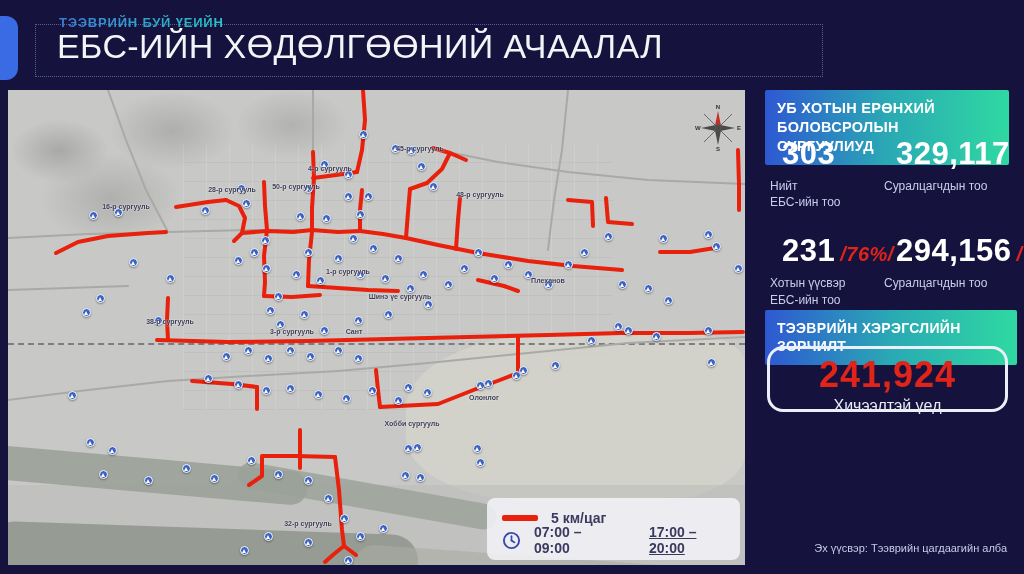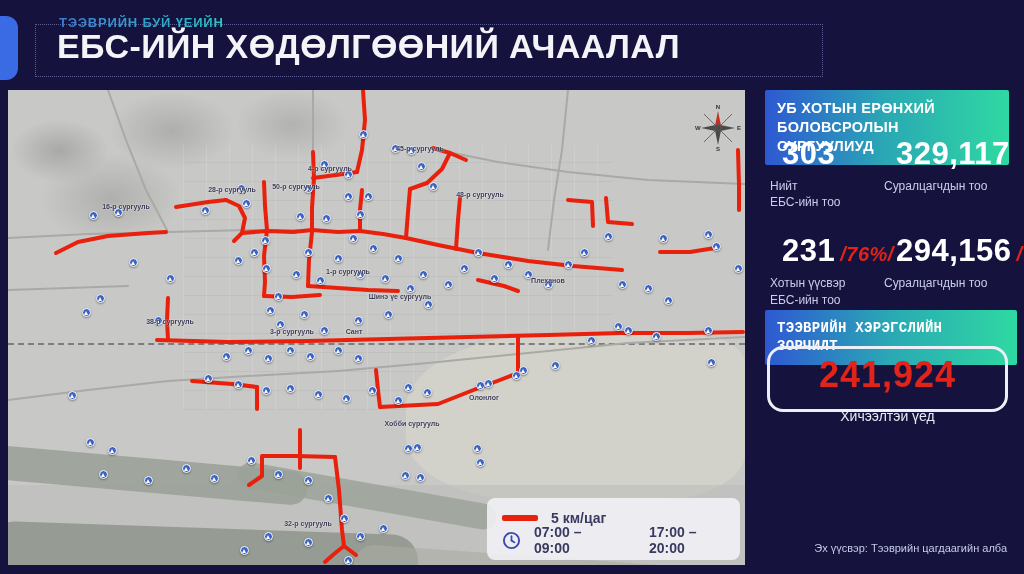--- a/index.html
+++ b/index.html
@@ -9,21 +9,21 @@
 
   
   .left-pill { position:absolute; left:-14px; top:16px; width:32px; height:64px;
                background:#3b6be4; border-radius:12px; }
   .titlebox { position:absolute; left:35px; top:24px; width:788px; height:53px;
               border:1px dotted rgba(150,155,215,.55); }
   .kicker { position:absolute; left:57px; top:15px; padding:0 9px 0 2px; background:#15123d;
             font-size:13px; font-weight:800; letter-spacing:.8px;
             background-image:linear-gradient(90deg,#3a7bd5,#27c9c2);
             -webkit-background-clip:text; background-clip:text; color:transparent; }
-  .title { position:absolute; left:57px; top:27px; font-size:34px; font-weight:700;
+  .title { position:absolute; left:57px; top:27px; font-size:34px; font-weight:400;
            color:#f4f4f8; letter-spacing:.4px; white-space:nowrap; }
 
   
   .map { position:absolute; left:8px; top:90px; width:737px; height:475px;
          background:#c8c8c6; overflow:hidden; }
   .layer { position:absolute; inset:0; }
   .patch-mountain { position:absolute; left:0; top:0; width:430px; height:145px; opacity:.95;
     background:
       radial-gradient(70px 45px at 12% 42%, #a7a7a5 0%, rgba(167,167,165,0) 70%),
       radial-gradient(90px 55px at 38% 28%, #adadab 0%, rgba(173,173,171,0) 70%),
@@ -69,39 +69,39 @@
   .compass .ce { right:-1px; top:50%; transform:translateY(-50%); }
   .compass .cw { left:-1px; top:50%; transform:translateY(-50%); }
 
   
   .legend { position:absolute; left:479px; top:408px; width:253px; height:62px;
             background:rgba(244,245,249,.85); border-radius:8px; padding:9px 15px; }
   .legend-row { display:flex; align-items:center; gap:13px; height:22px;
                 font-size:14px; font-weight:600; color:#3a3a60; }
   .swatch { width:36px; height:6px; background:#e8200c; border-radius:2px; flex:none; }
   .clock { width:19px; height:19px; flex:none; }
-  .time2 { margin-left:26px; }
+  .time2 { margin-left:26px;text-decoration:underline; }
 
   
   .panel { position:absolute; left:765px; top:90px; width:244px; height:475px; }
   .banner { background:linear-gradient(90deg,#2e58d2 0%, #2aa9b4 50%, #2fd9a2 100%);
             color:#fff; font-weight:800; font-size:14.5px; line-height:1.32;
             letter-spacing:.3px; padding:9px 12px; border-radius:2px; }
-  .banner.second { position:absolute; left:0; top:220px; width:252px; font-size:14px;font-family:Liberation Mono, monospace; }
+  .banner.second { position:absolute; left:0; top:220px; width:252px; font-size:14px; }
   .stats { position:absolute; left:5px; top:46px; width:239px; display:grid;
            grid-template-columns:106px 1fr; column-gap:8px; row-gap:23px; }
   .stat-value { display:flex; align-items:baseline; gap:5px; font-size:31px;
                 font-weight:800; color:#fff; letter-spacing:.5px; white-space:nowrap;margin-left:12px; }
   .pct { font-size:20px; font-style:italic; font-weight:800; color:#e0241a; }
   .stat-label { margin-top:6px; font-size:12px; color:#c9cdea; line-height:1.35; }
   .traffic-box { position:absolute; left:2px; top:256px; width:241px; height:66px;
                  border:3px solid #eceef8; border-radius:16px; text-align:center;
                  padding-top:5px; }
   .traffic-value { font-size:36px; font-weight:800; color:#e0241a; letter-spacing:1px; }
-  .traffic-label { font-size:14px; color:#e9eaf4; margin-top:12px; }
+  .traffic-label { font-size:16px; color:#e9eaf4; margin-top:1px; }
   .source { position:absolute; right:2px; top:452px; font-size:11px; color:#c5cbe8; }
 </style>
 </head>
 <body>
 
 <div class="page">
 
   <div class="left-pill"></div>
 
   <header>

